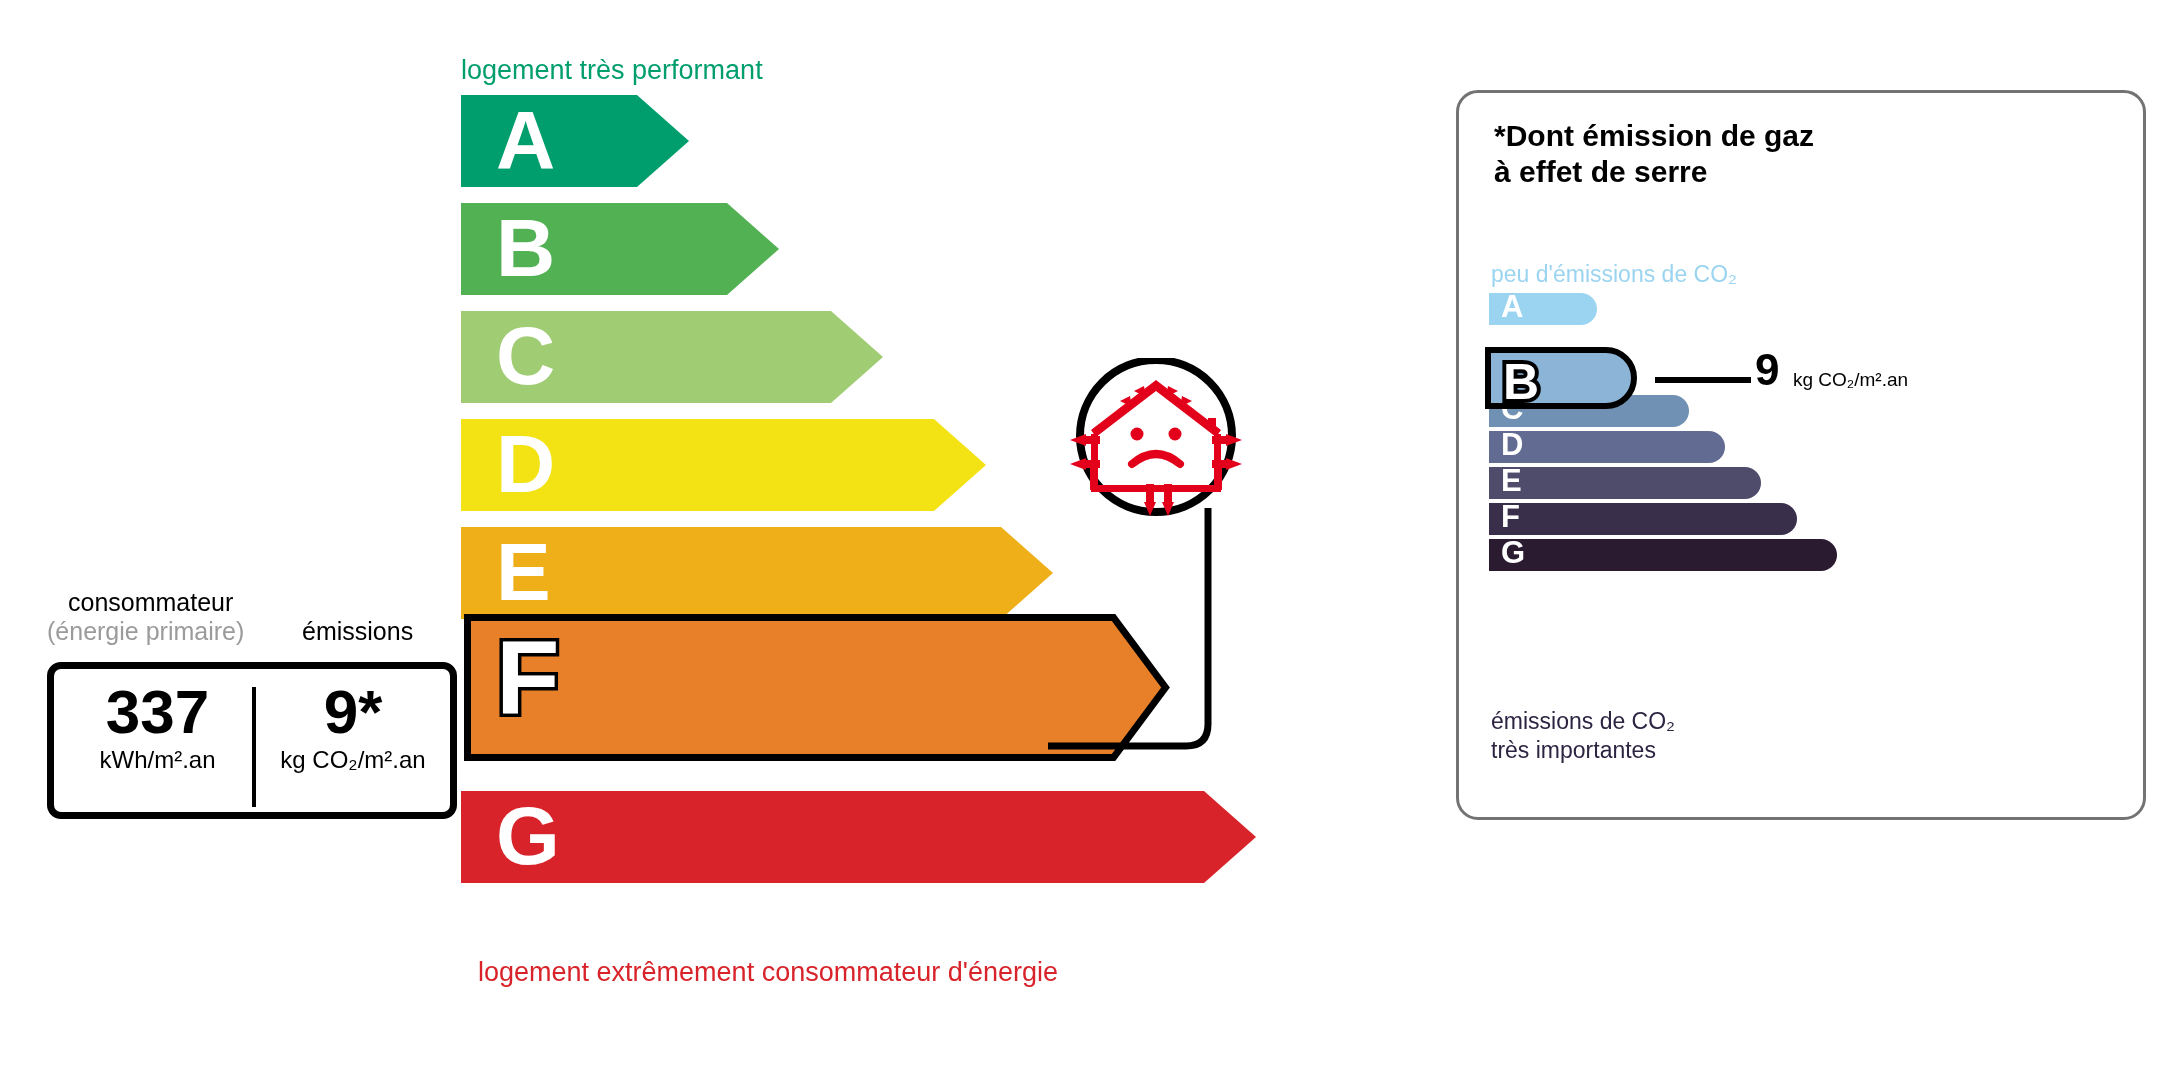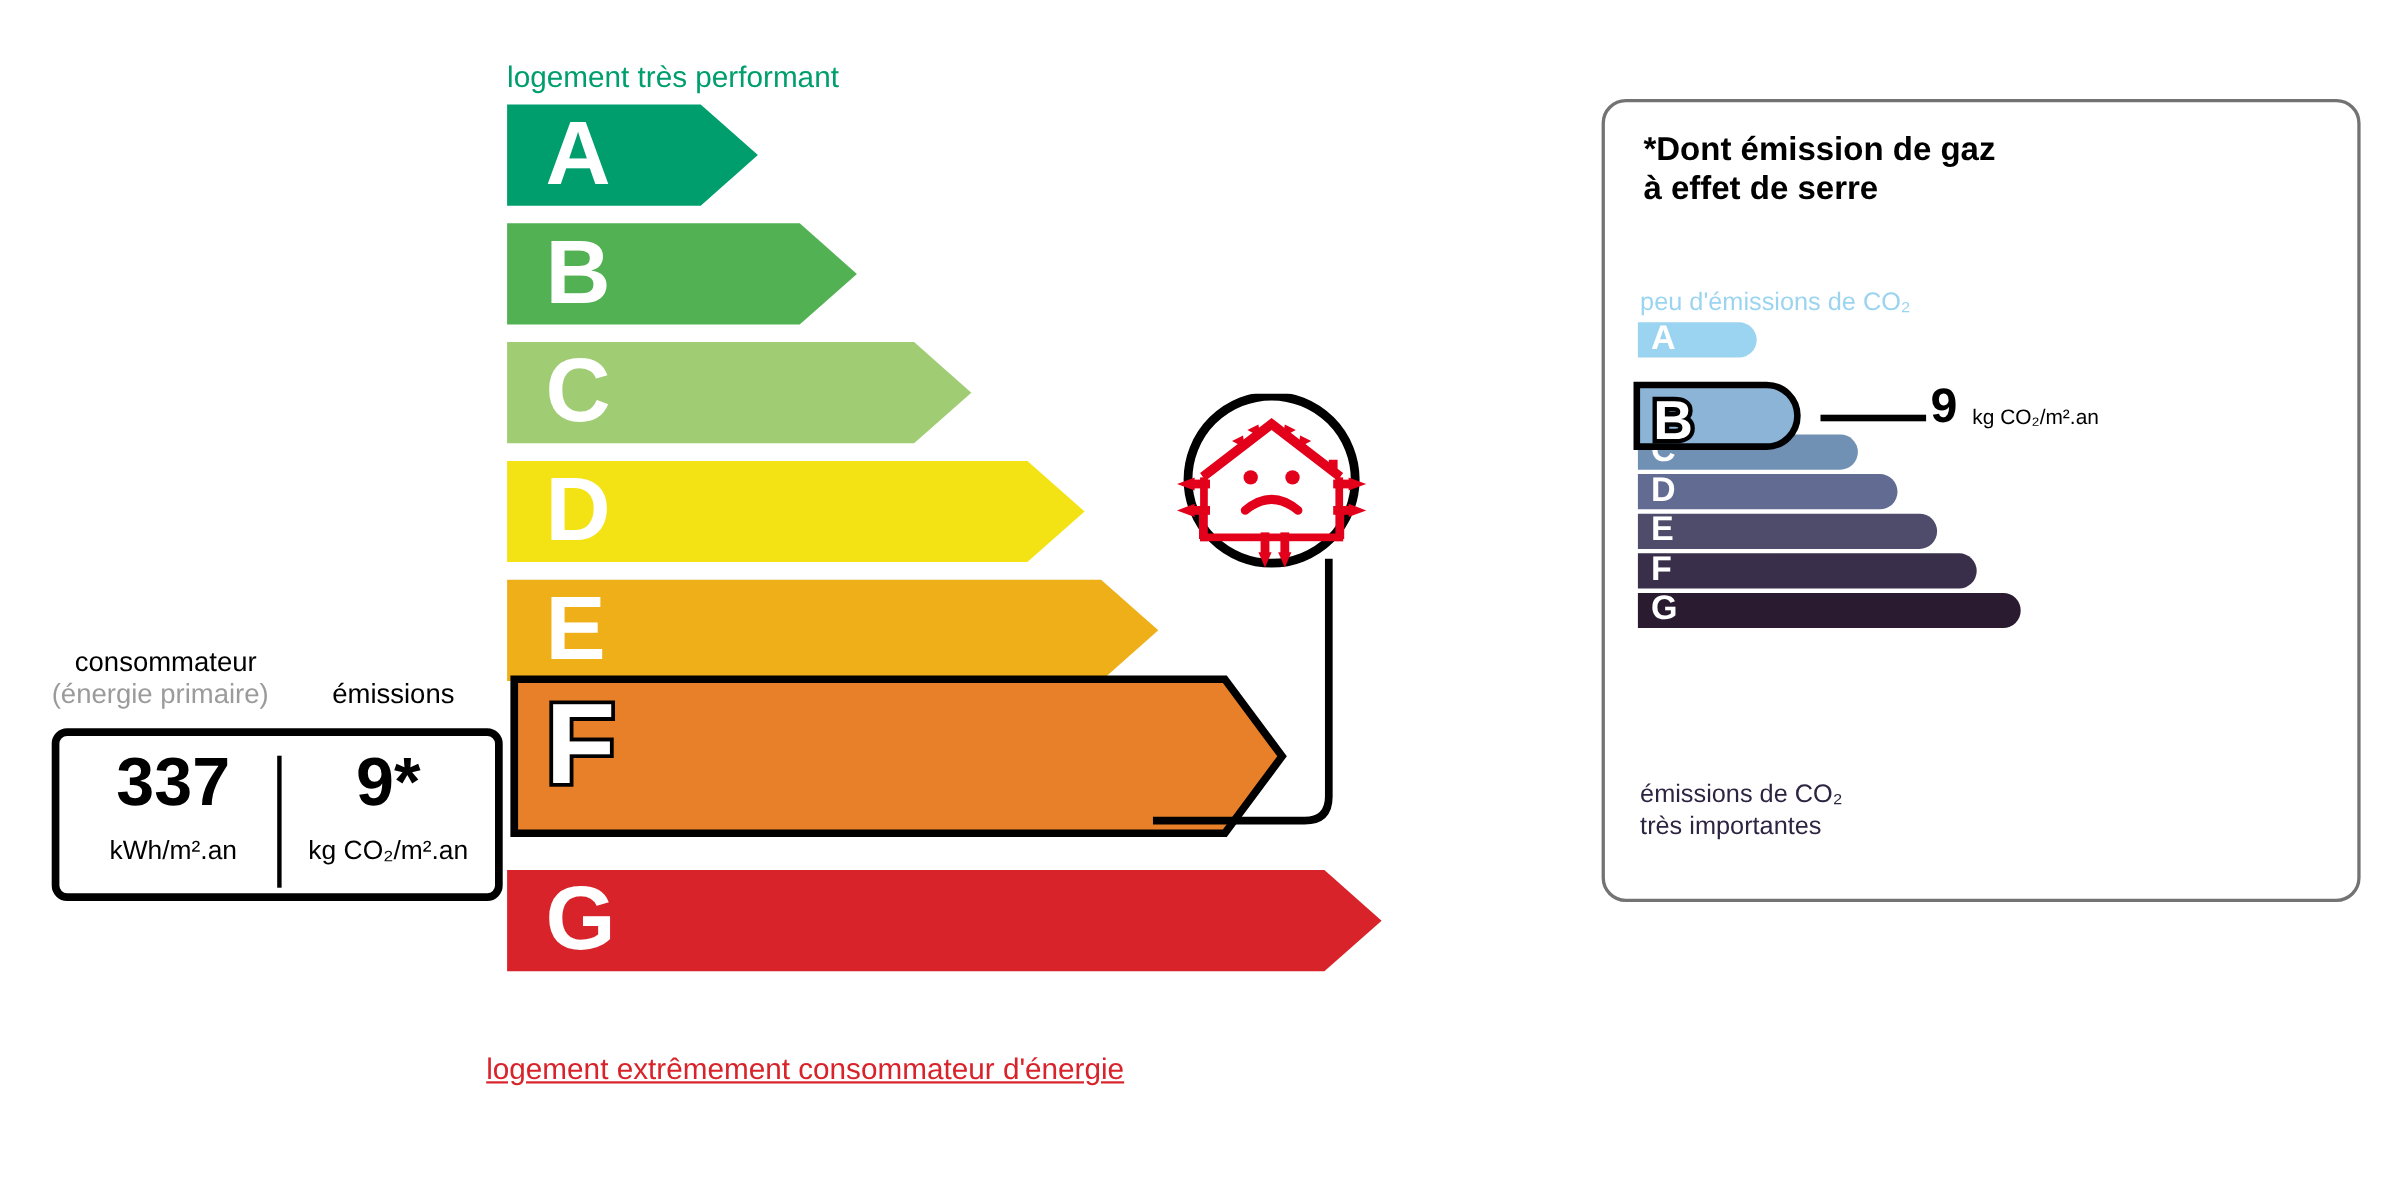--- a/index.html
+++ b/index.html
@@ -4,22 +4,22 @@
 <style>
   html,body{margin:0;padding:0;background:#ffffff;}
   body{width:2170px;height:1079px;position:relative;overflow:hidden;
        font-family:"Liberation Sans","DejaVu Sans",sans-serif;}
 
   
   #energy-scale{position:absolute;left:0;top:0;width:1300px;height:1079px;}
 
   .scale-top-label{position:absolute;left:461px;top:55px;
       font-size:27px;color:#009E6D;white-space:nowrap;letter-spacing:0px;}
-  .scale-bottom-label{position:absolute;left:442px;top:957px;
-      font-size:27px;color:#D8232A;white-space:nowrap;text-decoration:underline;}
+  .scale-bottom-label{position:absolute;left:478px;top:957px;
+      font-size:27px;color:#D8232A;white-space:nowrap;}
 
   .ebar{position:absolute;left:461px;display:block;}
   .ebar svg{display:block;overflow:visible;}
   .ebar .glyph{position:absolute;left:35px;font-size:82px;line-height:1;
       font-weight:bold;color:#ffffff;font-family:"Liberation Sans",sans-serif;}
 
   
   .ebar.selected .glyph{
       color:#ffffff;
       -webkit-text-stroke:7px #000000;
@@ -27,21 +27,21 @@
   }
 
   
   #value-box{position:absolute;left:47px;top:662px;width:410px;height:157px;
       border:7px solid #000;border-radius:14px;background:#fff;
       box-sizing:border-box;z-index:6;}
   #value-box .divider{position:absolute;left:198px;top:18px;width:4px;height:120px;background:#000;}
   .vb-cell{position:absolute;top:10px;text-align:center;}
   .vb-num{font-size:62px;font-weight:bold;color:#000;line-height:1.05;
       font-family:"Liberation Sans",sans-serif;}
-  .vb-unit{font-size:24px;color:#000;margin-top:16px;font-family:"Liberation Sans",sans-serif;}
+  .vb-unit{font-size:24px;color:#000;margin-top:2px;font-family:"Liberation Sans",sans-serif;}
 
   .hdr{position:absolute;font-size:25px;color:#000;white-space:nowrap;}
   .hdr.grey{color:#9b9b9b;}
 
   #final-energy{position:absolute;left:62px;top:848px;font-size:25px;
       color:#9b9b9b;line-height:1.28;white-space:nowrap;}
 
   
   #house-marker{position:absolute;left:1048px;top:358px;width:216px;height:420px;}
 

